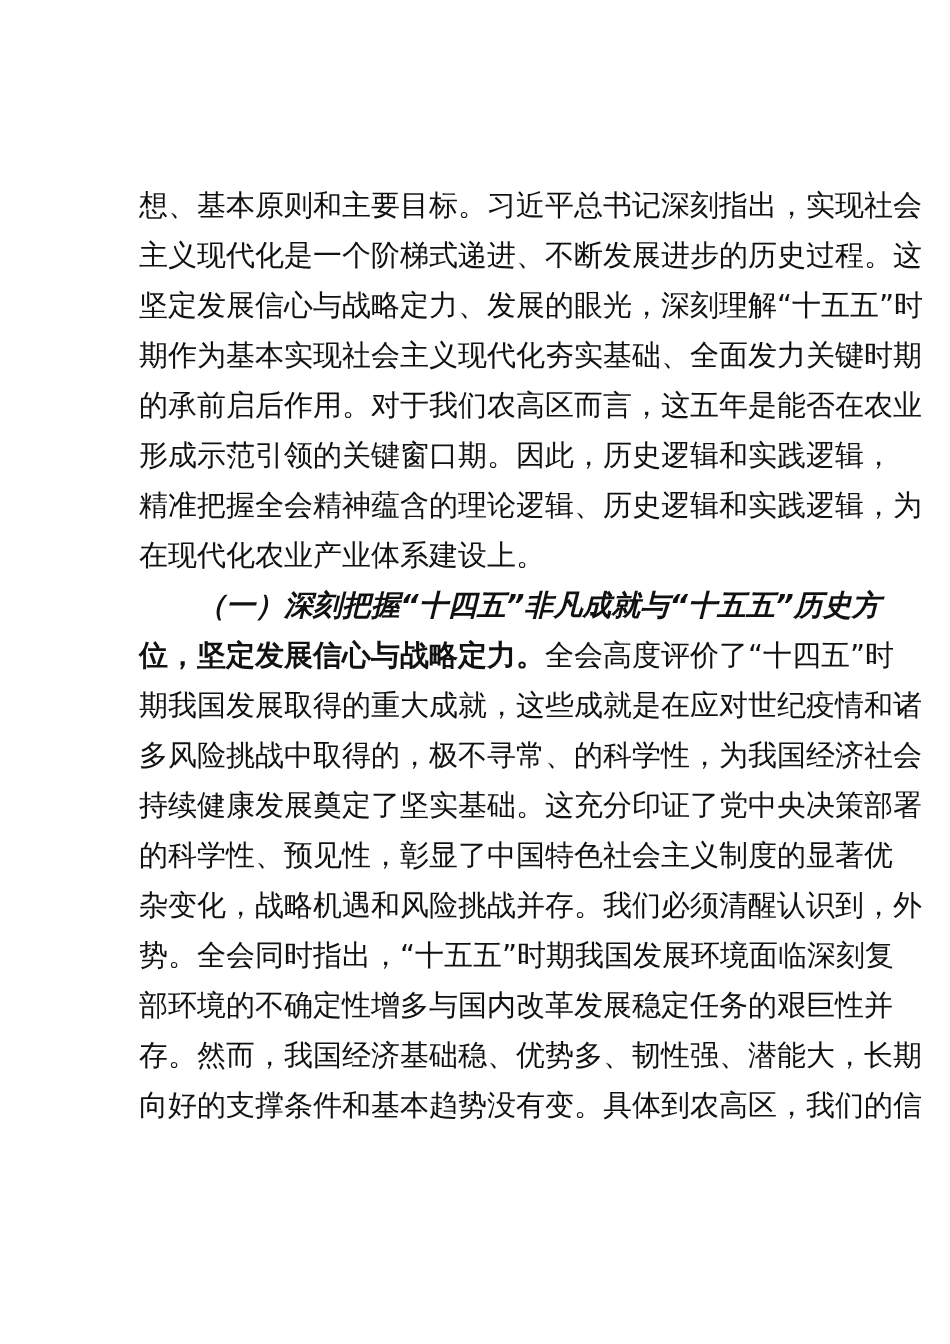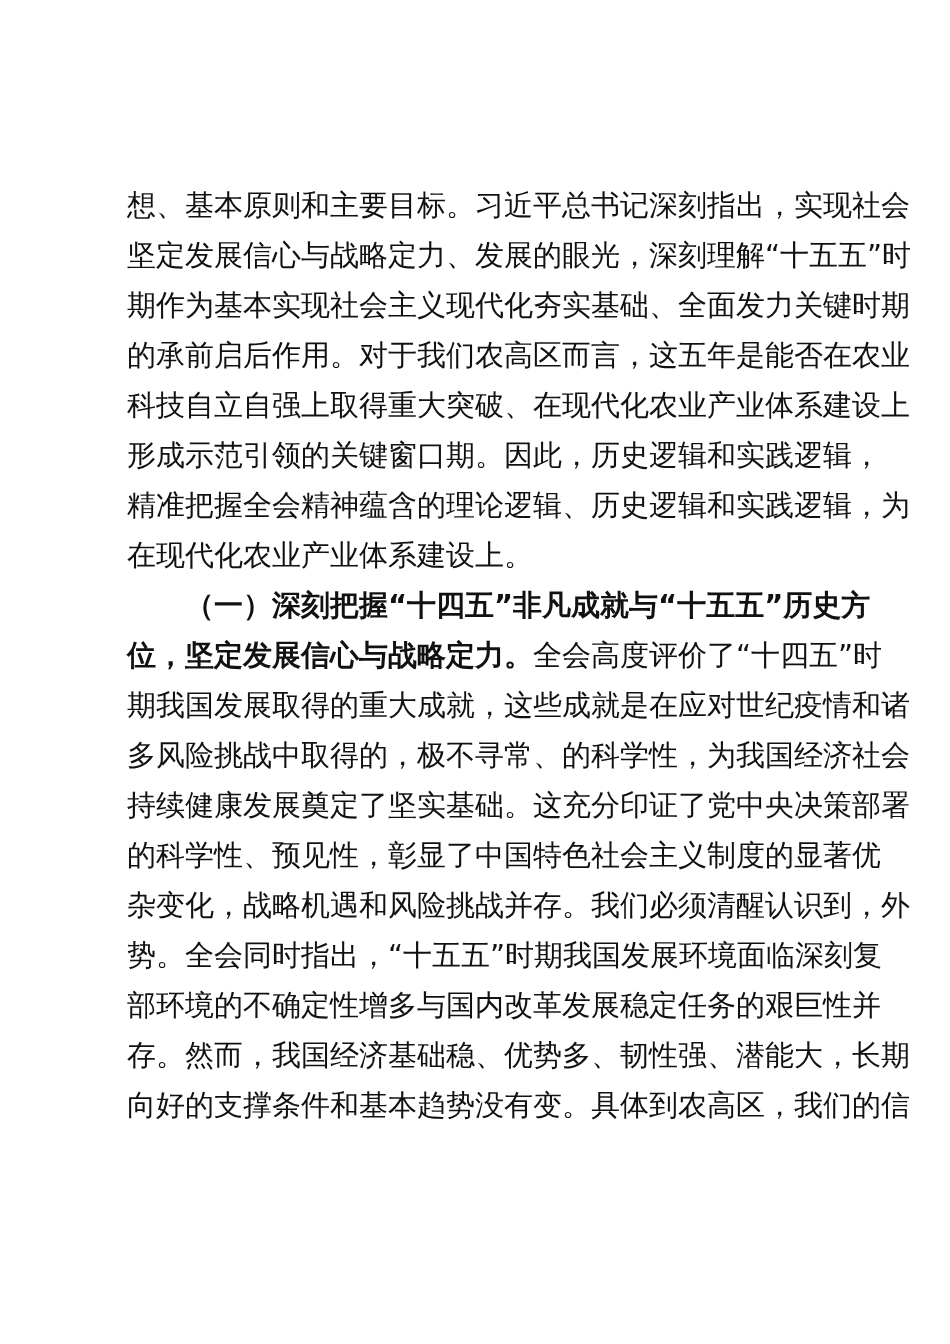--- a/index.html
+++ b/index.html
@@ -36,53 +36,55 @@
       white-space: nowrap;
       letter-spacing: 0px;
       display: flex;
       justify-content: space-between;
     }
     .line span.txt {
       display: block;
       width: 100%;
       text-align: justify;
       text-align-last: justify;
+      margin-left: 12px;
     }
     .line.last span.txt {
       text-align-last: left;
     }
     .line.indent span.txt {
       padding-left: 58px;
       box-sizing: border-box;
+      font-style: italic;
     }
     .bold {
       font-weight: bold;
     }
   </style>
 </head>
 <body>
 
 <div class="page">
   <div class="body-text">
 
     <div>
       <div class="line">
           <span class="txt">想、基本原则和主要目标。习近平总书记深刻指出，实现社会</span>
         </div>
       <div class="line">
+          <span class="txt">主义现代化是一个阶梯式递进、不断发展进步的历史过程。这</span>
+        </div>
+      <div class="line">
           <span class="txt">坚定发展信心与战略定力、发展的眼光，深刻理解“十五五”时</span>
         </div>
       <div class="line">
           <span class="txt">期作为基本实现社会主义现代化夯实基础、全面发力关键时期</span>
         </div>
       <div class="line">
           <span class="txt">的承前启后作用。对于我们农高区而言，这五年是能否在农业</span>
-        </div>
-      <div class="line">
-          <span class="txt">科技自立自强上取得重大突破、在现代化农业产业体系建设上</span>
         </div>
       <div class="line">
           <span class="txt">形成示范引领的关键窗口期。因此，历史逻辑和实践逻辑，</span>
         </div>
       <div class="line">
           <span class="txt">精准把握全会精神蕴含的理论逻辑、历史逻辑和实践逻辑，为</span>
         </div>
       <div class="line last">
           <span class="txt">在现代化农业产业体系建设上。</span>
         </div>

